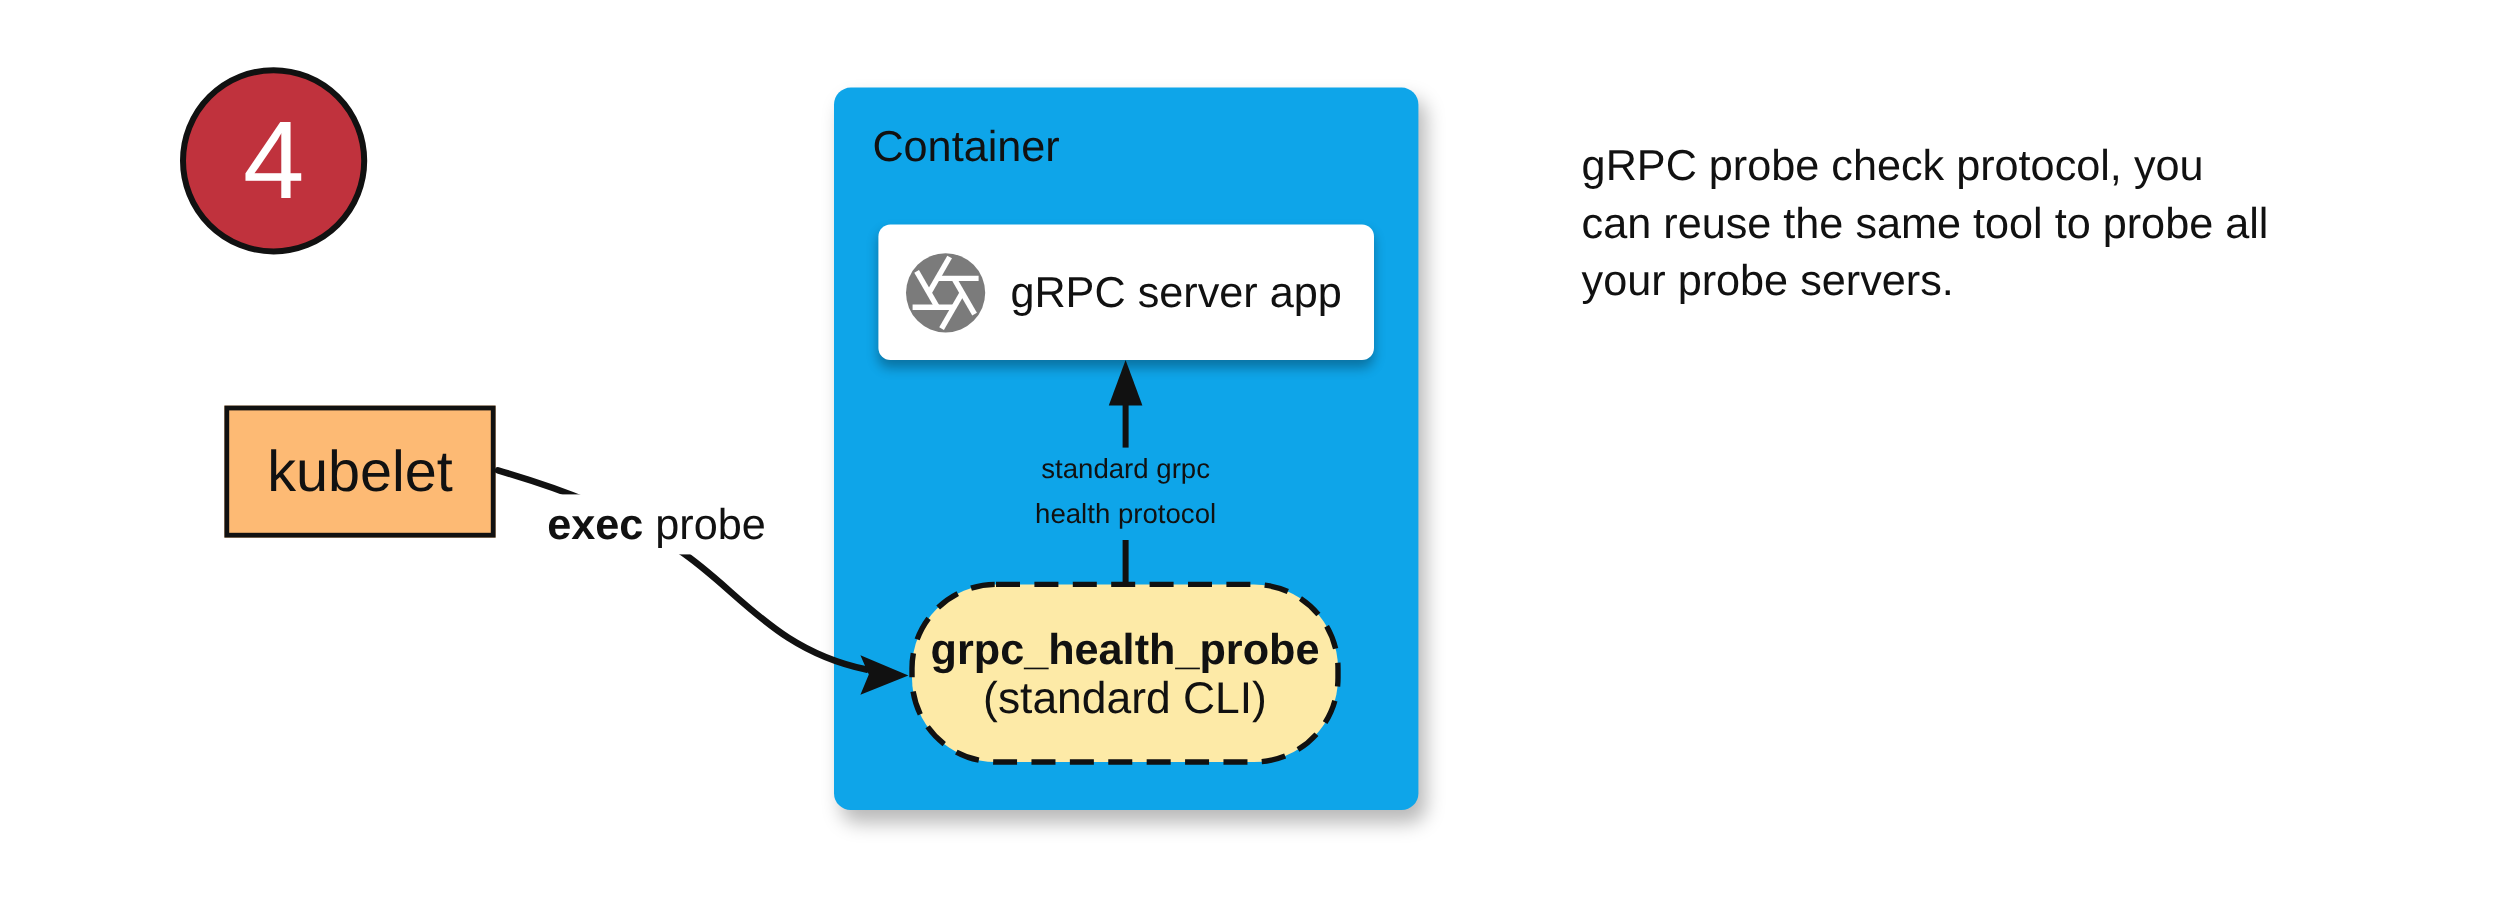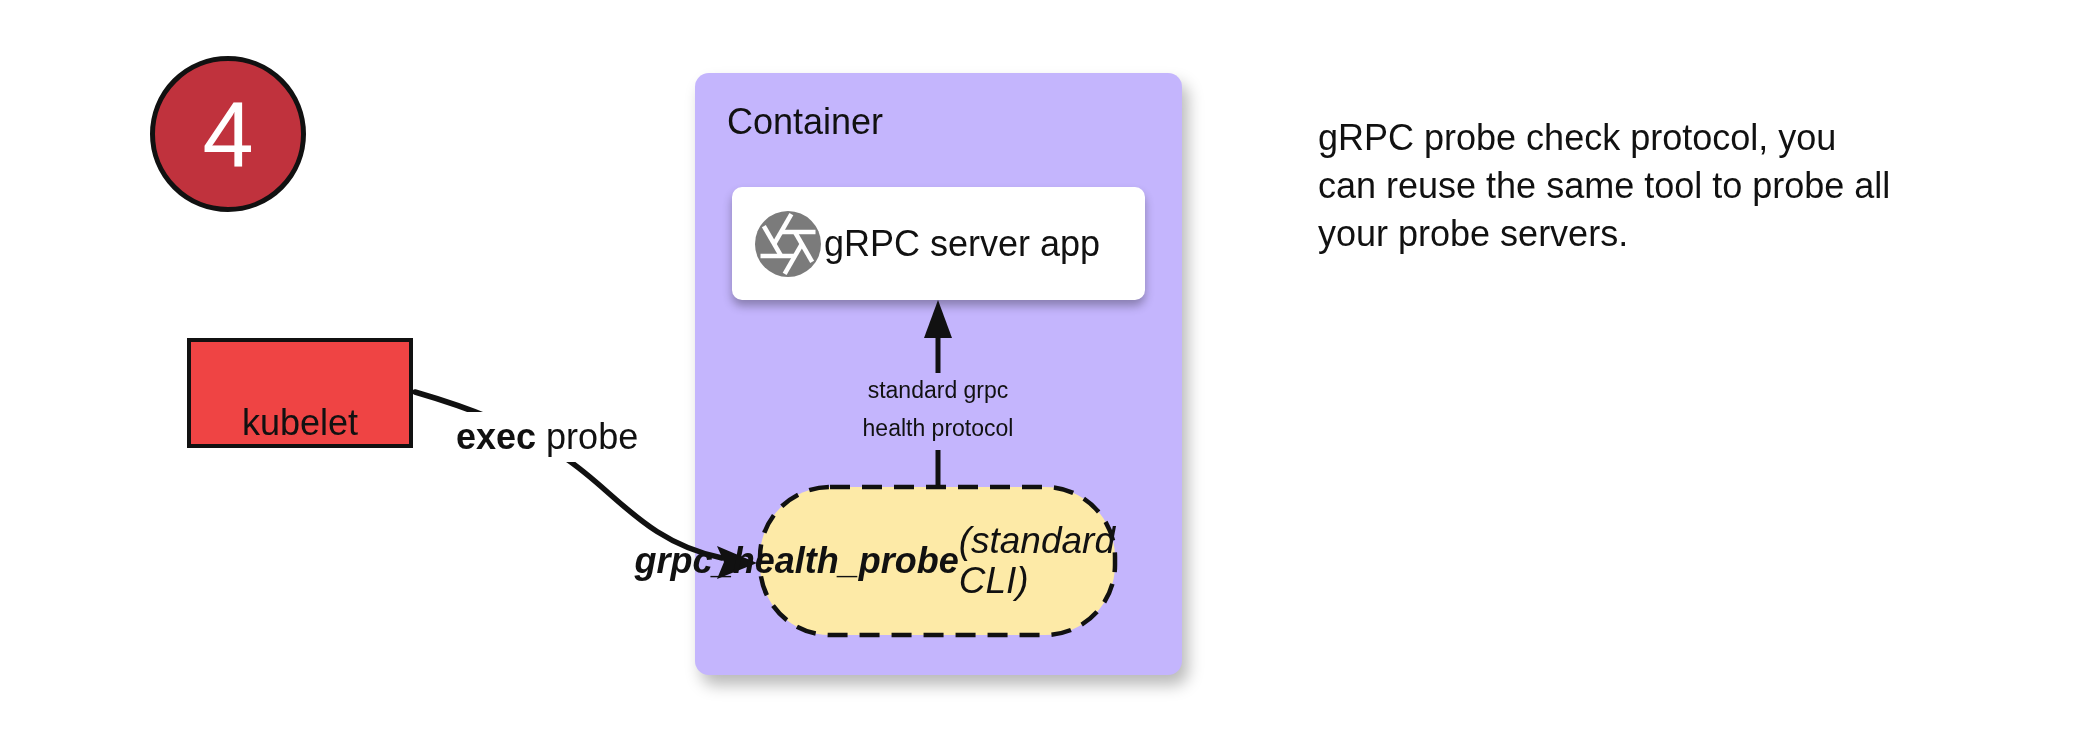--- a/index.html
+++ b/index.html
@@ -10,54 +10,54 @@
   
   .badge{
     position:absolute;left:150px;top:56px;width:146px;height:146px;
     background:#c0323d;border:5px solid #111;border-radius:50%;
     display:flex;align-items:center;justify-content:center;
     color:#fff;font-size:92px;line-height:1;
   }
   
   .kubelet{
     position:absolute;left:187px;top:338px;width:218px;height:102px;
-    background:#ef4444;border:4px solid #111;
-    display:flex;align-items:flex-end;justify-content:center;font-size:36px;
+    background:#fdba74;border:4px solid #111;
+    display:flex;align-items:center;justify-content:center;font-size:48px;
   }
   
   .exec-label{
     position:absolute;left:446px;top:412px;background:#fff;padding:4px 10px;
     font-size:36px;white-space:nowrap;z-index:6;
   }
   .exec-label b{font-weight:bold;}
   
   .container-box{
     position:absolute;left:695px;top:73px;width:487px;height:602px;
-    background:#c4b5fd;border-radius:14px;
+    background:#0ea5e9;border-radius:14px;
     box-shadow:6px 10px 16px rgba(0,0,0,.28);
   }
   .container-title{position:absolute;left:32px;top:28px;font-size:36px;}
   .server-box{
     position:absolute;left:37px;top:114px;width:413px;height:113px;
     background:#fff;border-radius:10px;box-shadow:0 6px 10px rgba(0,0,0,.30);
-    display:flex;align-items:center;padding-left:20px;box-sizing:border-box;
+    display:flex;align-items:center;gap:18px;padding-left:20px;box-sizing:border-box;
   }
   .server-box .label{font-size:36px;}
   .aperture{width:72px;height:72px;flex:0 0 auto;}
   
   #overlay{position:absolute;left:0;top:0;z-index:5;pointer-events:none;}
   
   .protocol-label{
     position:absolute;left:938px;top:371px;transform:translateX(-50%);
     text-align:center;font-size:23px;line-height:38px;white-space:nowrap;z-index:6;
   }
   
   .pill-text{
     position:absolute;left:760px;top:487px;width:355px;height:148px;z-index:6;
-    display:flex;flex-direction:row;align-items:center;justify-content:flex-end;font-style:italic;
+    display:flex;flex-direction:column;align-items:center;justify-content:center;
   }
   .pill-text .t1{font-weight:bold;font-size:36px;line-height:42px;}
   .pill-text .t2{font-size:37px;line-height:40px;}
   
   .note{position:absolute;left:1318px;top:114px;font-size:36px;line-height:48px;z-index:2;}
 </style>
 </head>
 <body>
 
 <div id="canvas">

